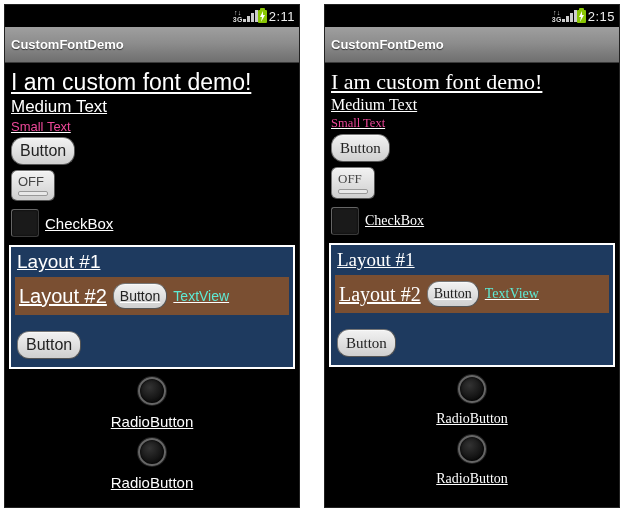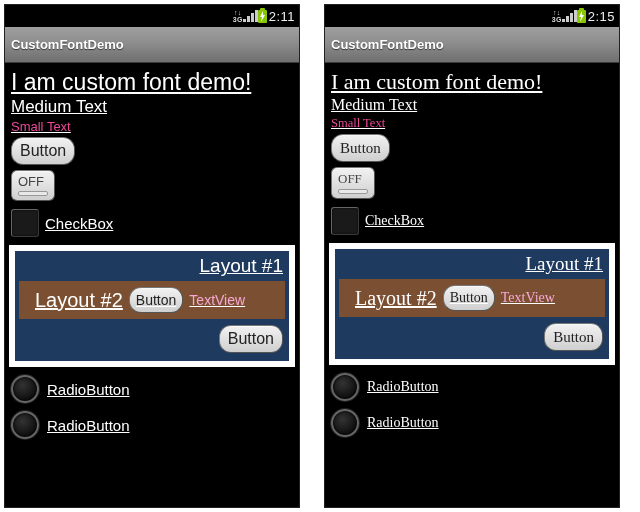--- a/index.html
+++ b/index.html
@@ -119,37 +119,36 @@
     background:#1a1a1a;
     border:1px solid #666;
     border-right-color:#3a3a3a; border-bottom-color:#3a3a3a;
     border-radius:3px;
     box-shadow:inset 0 0 2px #000;
   }
   .cb-lbl{ font-size:15px; color:#fff;}
   .serif .cb-lbl{ font-size:14px;}
   .lay1{
     background:#1e3a5f;
-    border:6px solid #ffffff;
+    border:2px solid #ffffff;
     padding:4px 6px 8px 6px;
     margin:0 -2px;
-    text-align:right;
   }
   .lay1-title{ font-size:19px; color:#fff; margin:0 0 4px 0;}
   .lay2{
     background:#7a4f32;
-    padding:6px 16px;
+    padding:6px 4px;
     display:flex; align-items:center; gap:6px;
-    margin:0 -2px 6px -2px;
+    margin:0 -2px 16px -2px;
   }
   .lay2-title{ font-size:20px; color:#fff; white-space:nowrap;}
-  .tv{ font-size:14px; color:#f9a8d4;}
+  .tv{ font-size:14px; color:#5eead4;}
   .lay1 .btn, .lay2 .btn{ margin:0;}
   .lay2 .btn{ font-size:14px; padding:3px 6px; min-height:26px;}
-  .radio-row{ display:flex; align-items:center; gap:8px; margin:8px 0;}
+  .radio-row{ display:flex; align-items:center; gap:8px; margin:8px 0;flex-direction:column;}
   .radio-outer{
     width:28px;height:28px; border-radius:50%;
     border:2px solid #666;
     background:radial-gradient(circle at 40% 35%, #333 0%, #111 65%, #000 100%);
     box-shadow:inset 0 0 3px #000, 0 0 0 1px #222;
   }
   .radio-lbl{ font-size:15px; color:#fff;}
   .serif .radio-lbl{ font-size:14px;}
 </style>
 </head>

